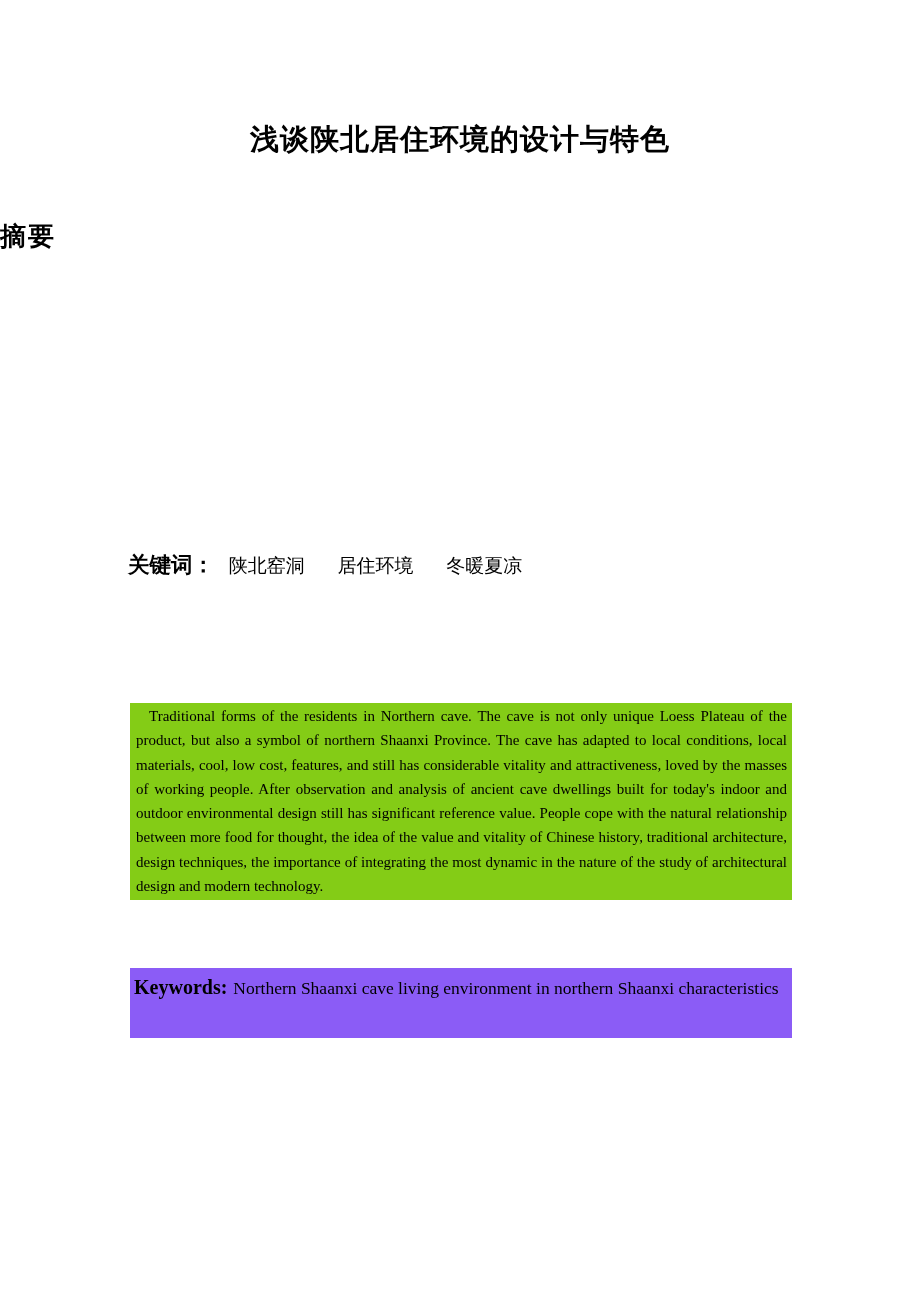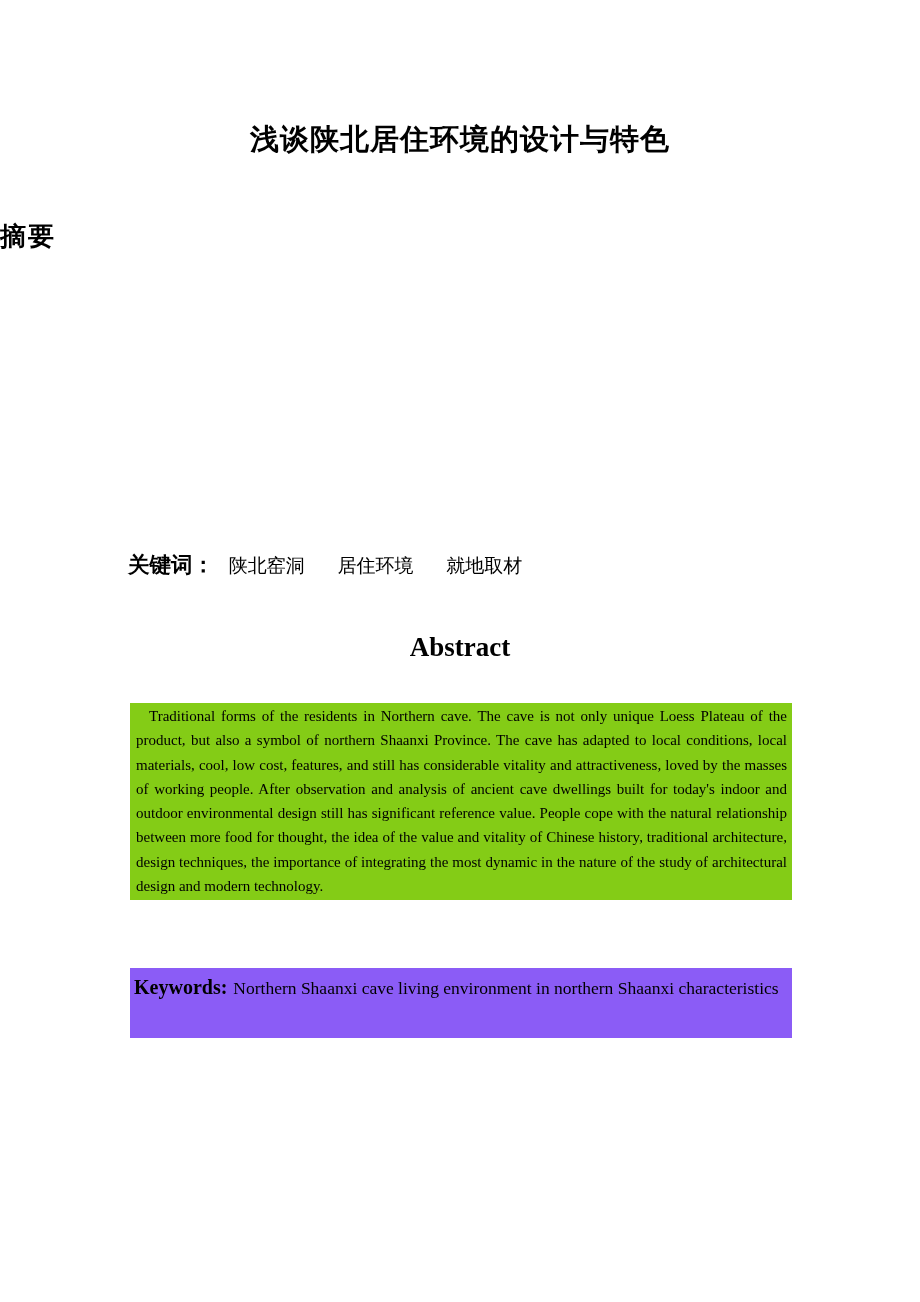--- a/index.html
+++ b/index.html
@@ -90,24 +90,23 @@
 
   <h1 class="doc-title">浅谈陕北居住环境的设计与特色</h1>
 
   <h2 class="zh-abs-heading">摘要</h2>
 
 
   <p class="zh-keywords">
     <span class="kw-label">关键词：</span>
     <span class="kw-item">陕北窑洞</span>
     <span class="kw-item">居住环境</span>
-    <span class="kw-item">就地取材</span>
+    <span class="kw-item">冬暖夏凉</span>
   </p>
 
-  <h2 class="en-abs-heading">Abstract</h2>
 
   <p class="en-body">Traditional forms of the residents in Northern cave. The cave is not only unique Loess Plateau of the product, but also a symbol of northern Shaanxi Province. The cave has adapted to local conditions, local materials, cool, low cost, features, and still has considerable vitality and attractiveness, loved by the masses of working people. After observation and analysis of ancient cave dwellings built for today's indoor and outdoor environmental design still has significant reference value. People cope with the natural relationship between more food for thought, the idea of the value and vitality of Chinese history, traditional architecture, design techniques, the importance of integrating the most dynamic in the nature of the study of architectural design and modern technology.</p>
 
   <p class="en-keywords">
     <span class="kw-label">Keywords:</span><span>Northern Shaanxi cave living environment in northern Shaanxi characteristics</span>
   </p>
 
 </div>
 
 </body></html>

